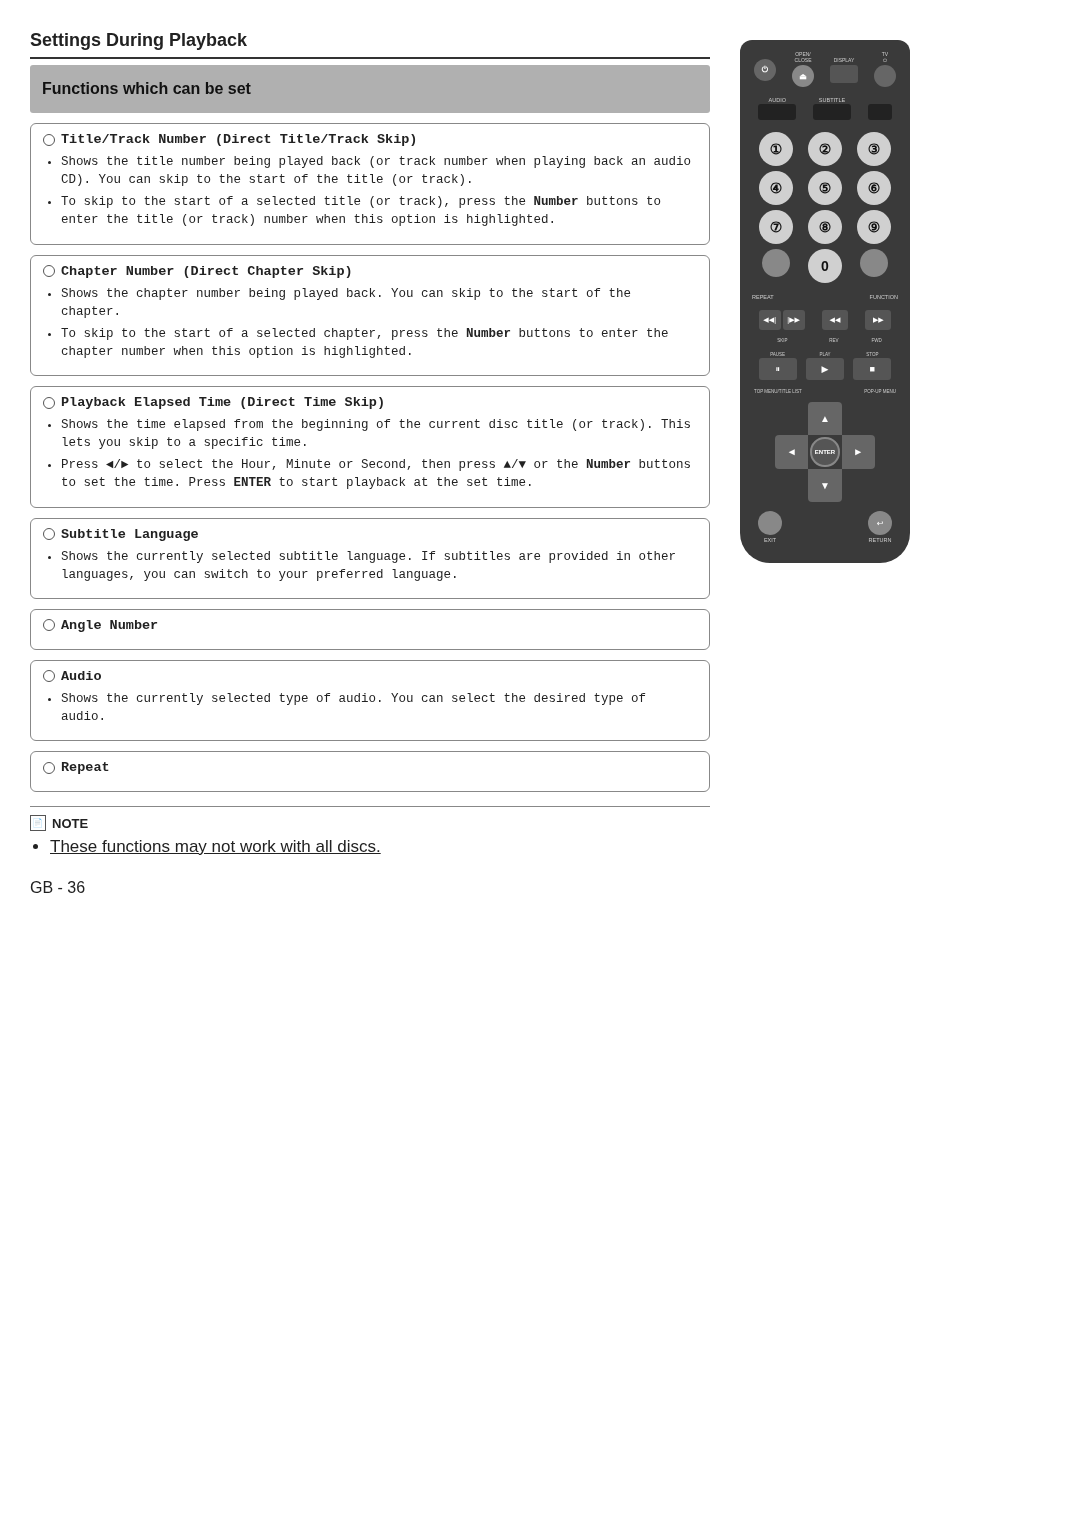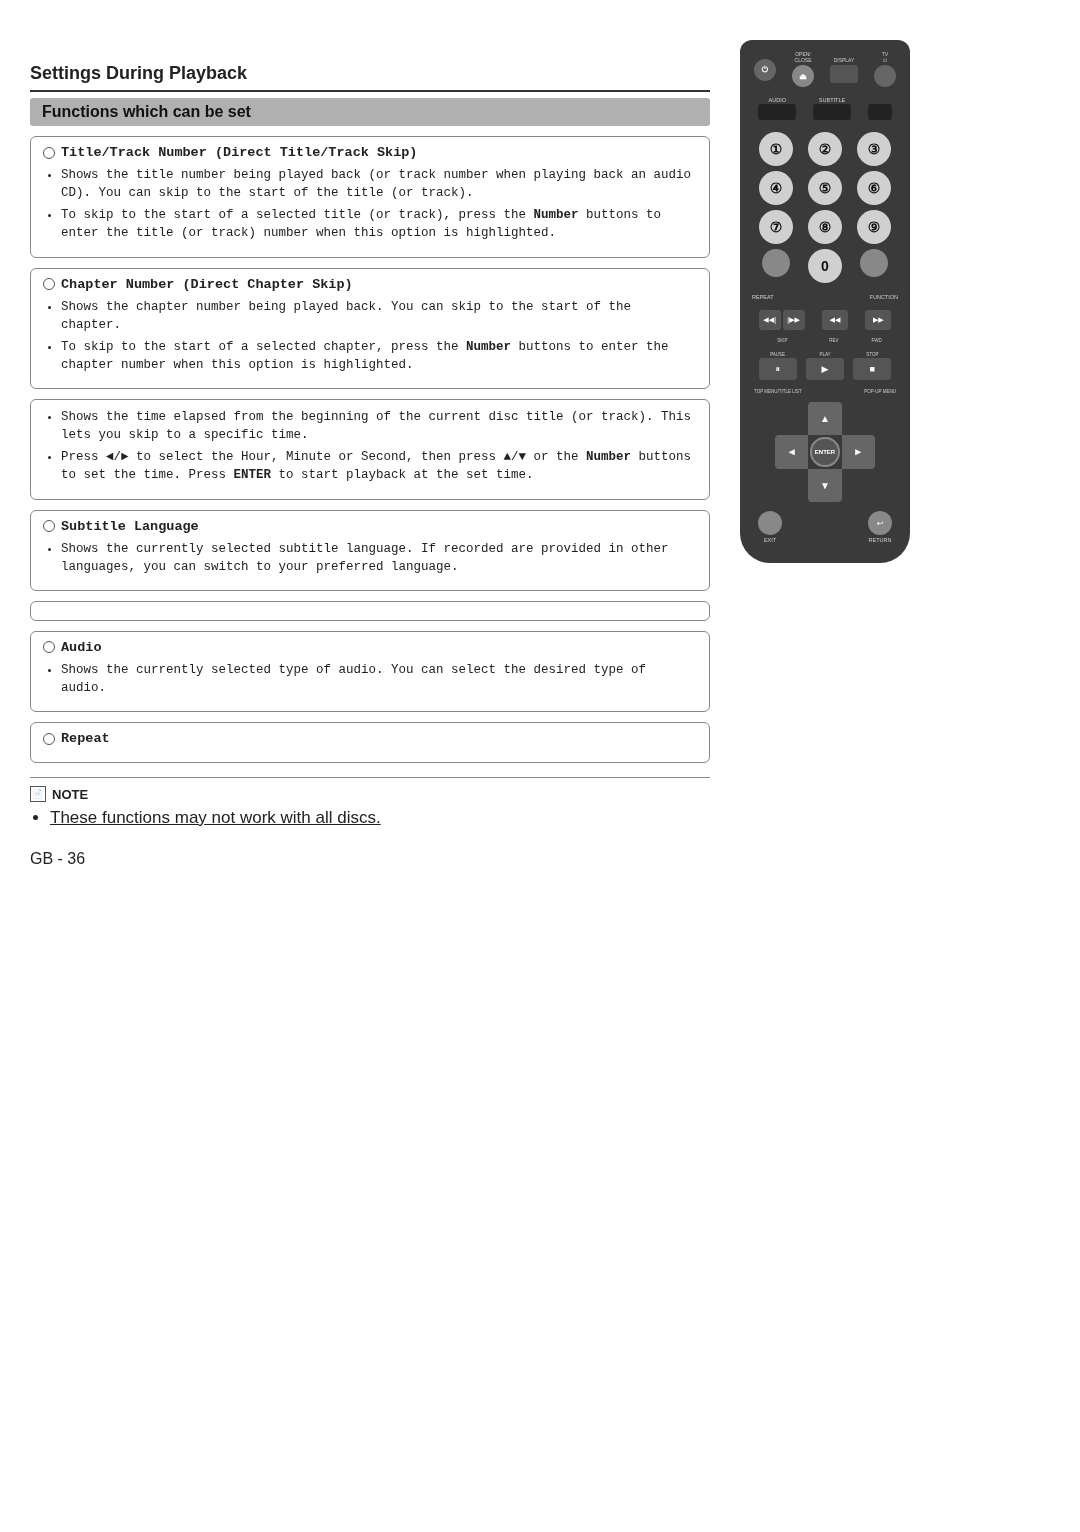--- a/index.html
+++ b/index.html
@@ -16,21 +16,20 @@
     .page-container {
       display: flex;
       width: 1080px;
       min-height: 1532px;
       padding: 30px 20px 30px 30px;
     }
 
     .main-content {
       flex: 1;
       max-width: 680px;
-      margin-top: 33px;
     }
 
     
     .page-title {
       font-size: 18px;
       font-weight: bold;
       margin-bottom: 6px;
       padding-bottom: 6px;
       border-bottom: 2px solid #333;
     }
@@ -345,21 +344,21 @@
     .exit-label, .return-label {
       font-size: 5.5px;
       color: #ccc;
     }
 
     
     b { font-weight: bold; }
 
     .section-title-bar {
       background: #b0b0b0;
-      padding: 5px 12px;
+      padding: 15px 12px;
       font-size: 16px;
       font-weight: bold;
       border-radius: 3px;
       margin-bottom: 10px;
       color: #111;
     }
 
     .bottom-page-num {
       font-size: 16px;
       margin-top: 20px;
@@ -384,32 +383,34 @@
           </ul>
         </div>
         <div class="function-block">
           <div class="function-title">Chapter Number (Direct Chapter Skip)</div>
           <ul>
             <li>Shows the chapter number being played back. You can skip to the start of the chapter.</li>
             <li>To skip to the start of a selected chapter, press the <b>Number</b> buttons to enter the chapter number when this option is highlighted.</li>
           </ul>
         </div>
         <div class="function-block">
+          <div class="function-title">Playback Elapsed Time (Direct Time Skip)</div>
           <ul>
             <li>Shows the time elapsed from the beginning of the current disc title (or track). This lets you skip to a specific time.</li>
             <li>Press ◄/► to select the Hour, Minute or Second, then press ▲/▼ or the <b>Number</b> buttons to set the time. Press <b>ENTER</b> to start playback at the set time.</li>
           </ul>
         </div>
         <div class="function-block">
           <div class="function-title">Subtitle Language</div>
           <ul>
-            <li>Shows the currently selected subtitle language. If recorded are provided in other languages, you can switch to your preferred language.</li>
+            <li>Shows the currently selected subtitle language. If subtitles are provided in other languages, you can switch to your preferred language.</li>
           </ul>
         </div>
         <div class="function-block">
+          <div class="function-title">Angle Number</div>
         </div>
         <div class="function-block">
           <div class="function-title">Audio</div>
           <ul>
             <li>Shows the currently selected type of audio. You can select the desired type of audio.</li>
           </ul>
         </div>
         <div class="function-block">
           <div class="function-title">Repeat</div>
         </div>

